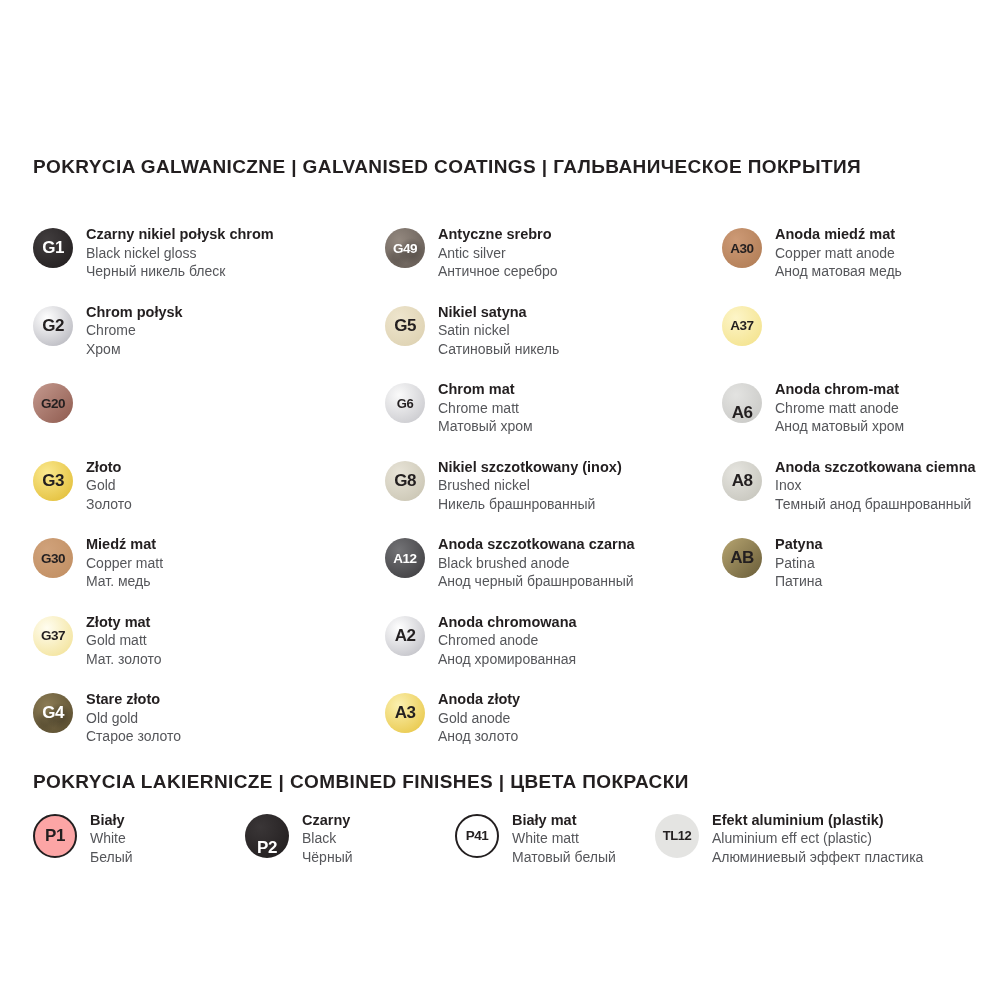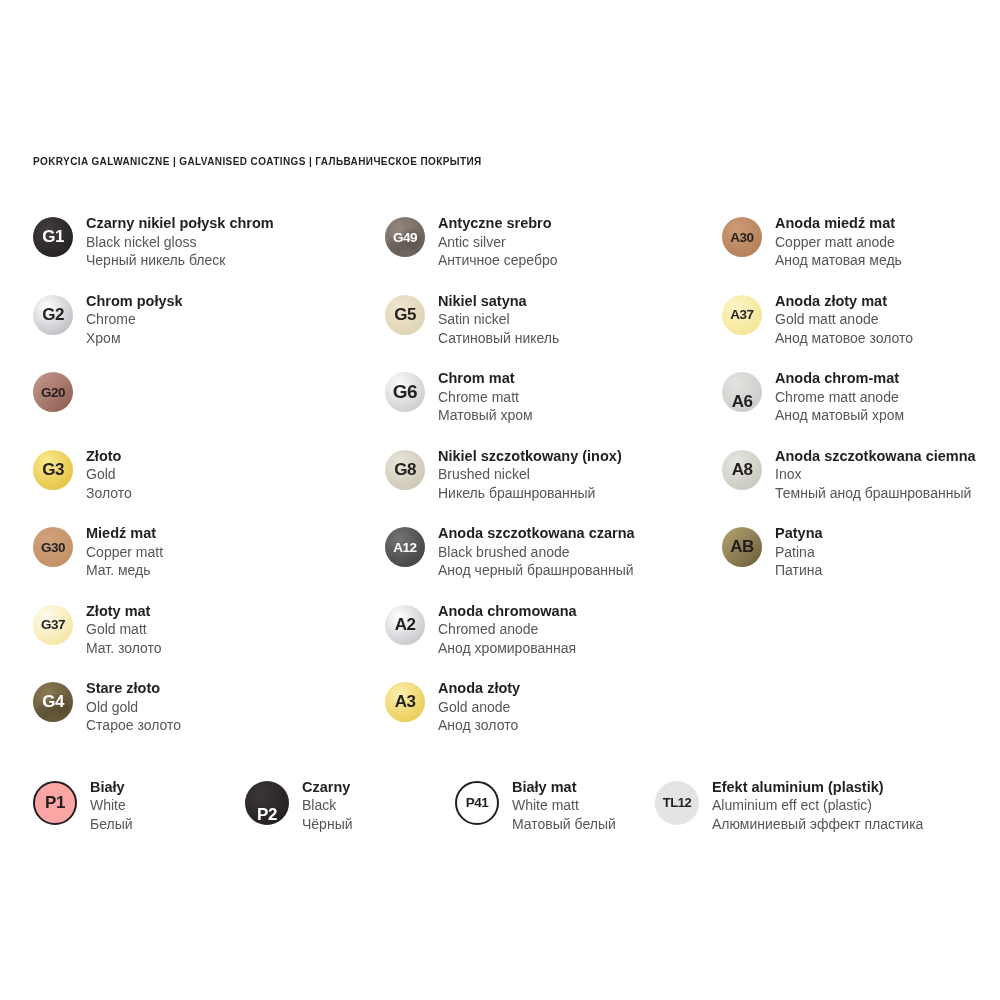--- a/index.html
+++ b/index.html
@@ -5,21 +5,21 @@
   * { margin: 0; padding: 0; box-sizing: border-box; }
   html, body { width: 1000px; height: 1000px; }
   body {
     background: #ffffff;
     font-family: "Liberation Sans", sans-serif;
     color: #231f20;
     overflow: hidden;
   }
   .page { padding: 156px 0 0 33px; }
   .section-title {
-    font-size: 10px;
+    font-size: 19px;
     font-weight: bold;
     letter-spacing: 0.4px;
     color: #231f20;
     white-space: nowrap;
   }
   .grid1 {
     display: grid;
     grid-template-columns: 352px 337px auto;
     grid-template-rows: repeat(7, 77.5px);
     grid-auto-flow: column;
@@ -131,21 +131,21 @@
     <div class="swatch" style="background: radial-gradient(circle at 35% 30%, rgb(238, 229, 205), rgb(219, 207, 174)); color: rgb(35, 31, 32); font-size: 17px;">
       <span>G5</span>
     </div>
     <div class="entry-text">
       <div class="line-pl">Nikiel satyna</div>
       <div class="line-en">Satin nickel</div>
       <div class="line-ru">Сатиновый никель</div>
     </div>
   </div>
       <div class="entry">
-    <div class="swatch" style="background: radial-gradient(circle at 35% 30%, rgb(250, 250, 250), rgb(194, 194, 199)); color: rgb(35, 31, 32); font-size: 19px;">
+    <div class="swatch" style="background: radial-gradient(circle at 35% 30%, rgb(250, 250, 250), rgb(194, 194, 199)); color: rgb(35, 31, 32); font-size: 13px;">
       <span>G6</span>
     </div>
     <div class="entry-text">
       <div class="line-pl">Chrom mat</div>
       <div class="line-en">Chrome matt</div>
       <div class="line-ru">Матовый хром</div>
     </div>
   </div>
       <div class="entry">
     <div class="swatch" style="background: radial-gradient(circle at 35% 30%, rgb(232, 228, 216), rgb(198, 193, 174)); color: rgb(35, 31, 32); font-size: 17px;">
@@ -194,25 +194,20 @@
     <div class="entry-text">
       <div class="line-pl">Anoda miedź mat</div>
       <div class="line-en">Copper matt anode</div>
       <div class="line-ru">Анод матовая медь</div>
     </div>
   </div>
       <div class="entry">
     <div class="swatch" style="background: radial-gradient(circle at 35% 30%, rgb(253, 245, 200), rgb(242, 224, 133)); color: rgb(35, 31, 32); font-size: 13.5px;">
       <span>A37</span>
     </div>
-    <div class="entry-text">
-      <div class="line-pl">Anoda złoty mat</div>
-      <div class="line-en">Gold matt anode</div>
-      <div class="line-ru">Анод матовое золото</div>
-    </div>
   </div>
       <div class="entry">
     <div class="swatch" style="background: radial-gradient(circle at 35% 30%, rgb(227, 227, 225), rgb(198, 198, 195)); color: rgb(35, 31, 32); font-size: 17px; align-items: flex-end;">
       <span>A6</span>
     </div>
     <div class="entry-text">
       <div class="line-pl">Anoda chrom-mat</div>
       <div class="line-en">Chrome matt anode</div>
       <div class="line-ru">Анод матовый хром</div>
     </div>
@@ -232,20 +227,21 @@
       <span>AB</span>
     </div>
     <div class="entry-text">
       <div class="line-pl">Patyna</div>
       <div class="line-en">Patina</div>
       <div class="line-ru">Патина</div>
     </div>
   </div>
     </div>
 
+  <div class="section-title">POKRYCIA LAKIERNICZE | COMBINED FINISHES | ЦВЕТА ПОКРАСКИ</div>
 
   <div class="grid2">
       <div class="entry">
     <div class="swatch" style="background: #fca5a5; color: rgb(35, 31, 32); border: 2px solid rgb(35, 31, 32); font-size: 17px;">
       <span>P1</span>
     </div>
     <div class="entry-text">
       <div class="line-pl">Biały</div>
       <div class="line-en">White</div>
       <div class="line-ru">Белый</div>

